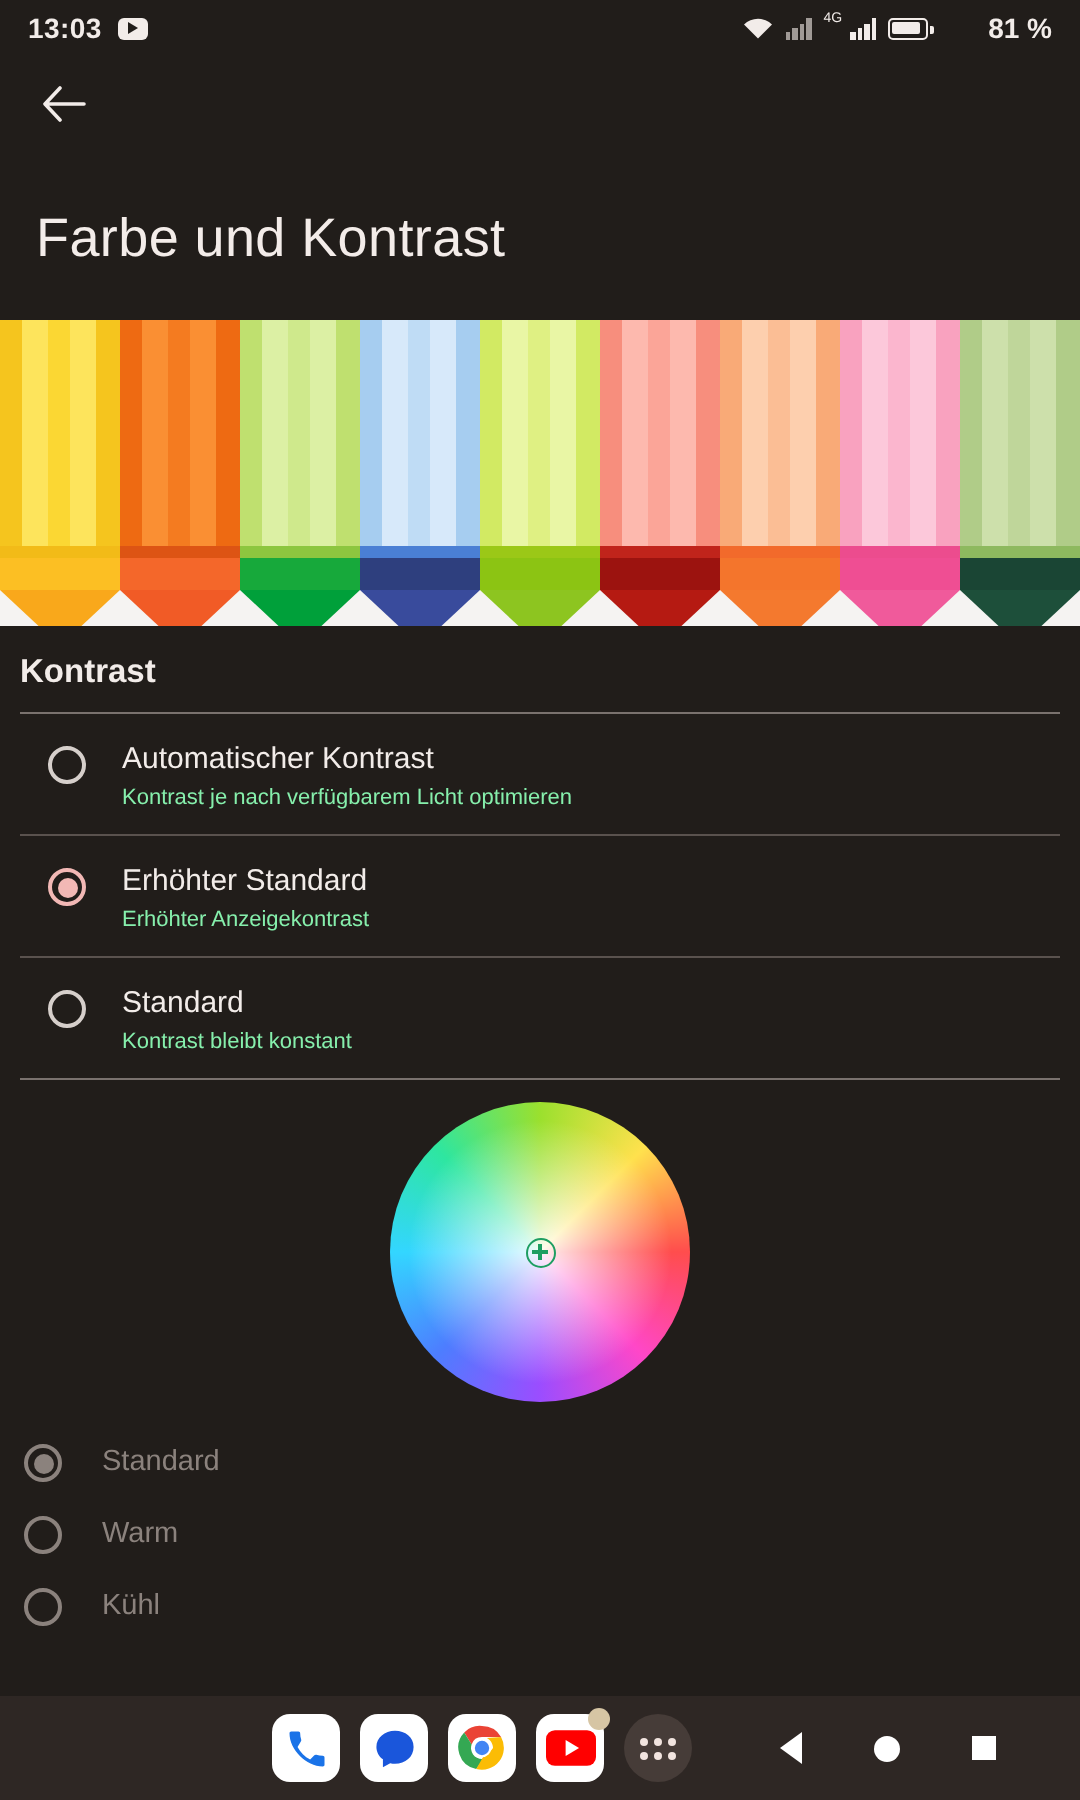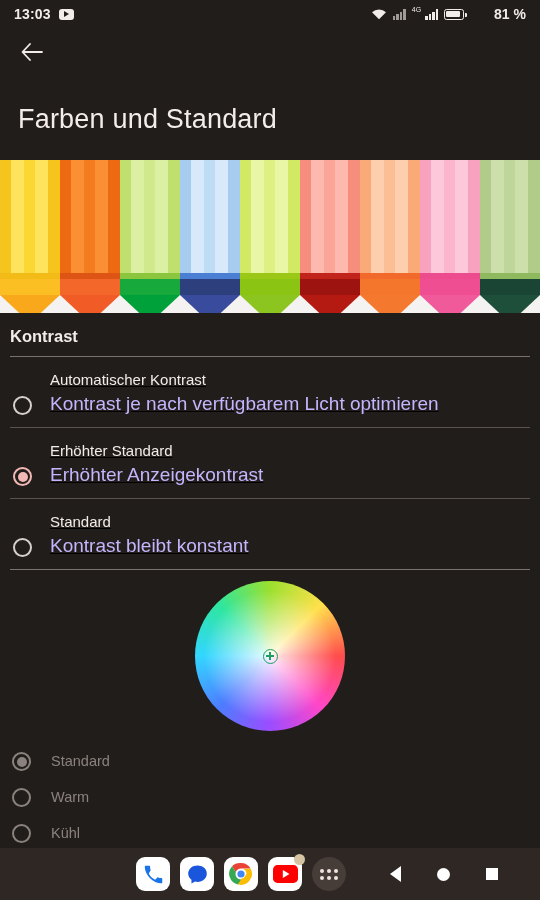--- a/index.html
+++ b/index.html
@@ -88,40 +88,40 @@
   
   .content { position: absolute; top: 313px; left: 0; width: 540px; }
   .section-header {
     font-size: 16.5px; color: #f2ece9; font-weight: bold;
     padding: 14px 0 10px 10px;
   }
   .divider { height: 1px; background: #7a726e; margin: 0 10px; }
   .divider.thin { background: #5a524e; }
 
   .option-row {
-    display: flex; align-items: flex-end; gap: 18px;
-    padding: 14px 14px 12px 13px; cursor: pointer; text-decoration: underline;
+    display: flex; align-items: flex-start; gap: 18px;
+    padding: 14px 14px 12px 24px; cursor: pointer;
   }
   .radio {
     width: 19px; height: 19px; border-radius: 50%;
     border: 2px solid #d6cfcb; flex: 0 0 auto; margin-top: 2px;
     position: relative;
   }
   .radio.checked { border-color: #f2b8b5; }
   .radio.checked::after {
     content: ""; position: absolute; left: 50%; top: 50%;
     width: 10px; height: 10px; margin: -5px 0 0 -5px;
     border-radius: 50%; background: #f2b8b5;
   }
   .radio.dim { border-color: #8b827d; }
   .radio.dim.checked { border-color: #8b827d; }
   .radio.dim.checked::after { background: #8b827d; }
   .opt-texts { display: flex; flex-direction: column; gap: 5px; }
   .opt-title { font-size: 15px; color: #f2ece9; }
-  .opt-sub { font-size: 19px; color: #c4b5fd; }
+  .opt-sub { font-size: 11px; color: #86efac; }
 
   
   .wheel-wrap {
     position: relative; width: 540px; height: 172px;
     display: flex; align-items: center; justify-content: center;
   }
   .wheel {
     width: 150px; height: 150px; border-radius: 50%;
     background:
       radial-gradient(circle at 50% 50%, rgba(255,255,255,.92) 0%, rgba(255,255,255,0) 62%),
@@ -206,21 +206,21 @@
       <span class="sb-batt-text">81 %</span>
     </div>
   </div>
 
   <div class="backbtn">
     <svg width="22" height="18" viewBox="0 0 22 18">
       <path d="M9 1 1.5 9 9 17M1.8 9H21" stroke="#f2ece9" stroke-width="1.8" fill="none" stroke-linecap="round" stroke-linejoin="round"></path>
     </svg>
   </div>
 
-  <div class="page-title">Farben und Standard</div>
+  <div class="page-title">Farbe und Kontrast</div>
 
   <div class="banner" id="banner">
       <div class="pencil">
         <div class="body" style="background: rgb(251, 215, 51);">
           <div class="stripe" style="left: 0%; width: 18%; background: rgb(245, 197, 30);"></div>
           <div class="stripe" style="left: 18%; width: 22%; background: rgb(253, 228, 92);"></div>
           <div class="stripe" style="left: 40%; width: 18%; background: rgb(251, 215, 51);"></div>
           <div class="stripe" style="left: 58%; width: 22%; background: rgb(253, 228, 92);"></div>
           <div class="stripe" style="left: 80%; width: 20%; background: rgb(245, 197, 30);"></div>
         </div>

